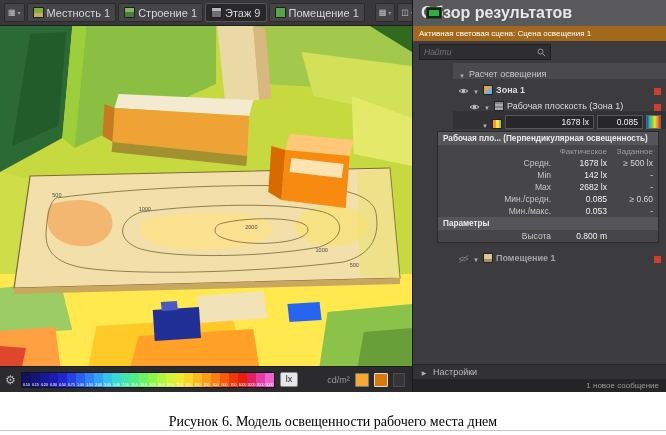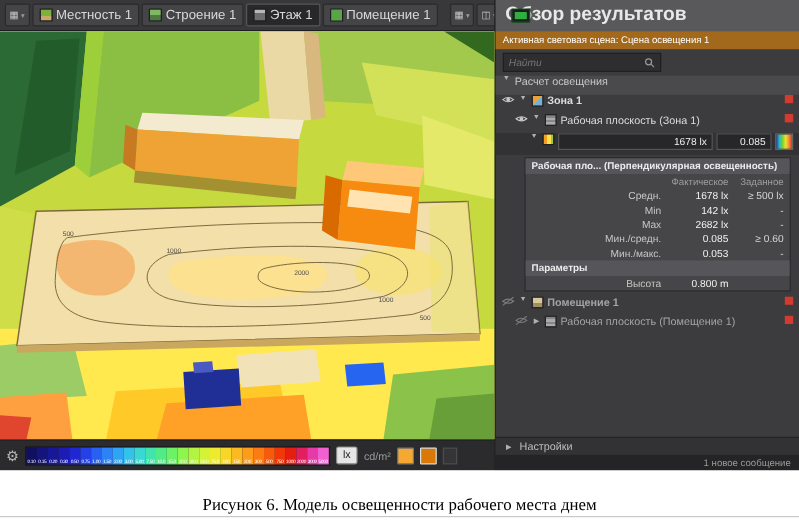--- a/index.html
+++ b/index.html
@@ -31,35 +31,35 @@
   .viewport { flex:1 1 auto; position:relative; background:#c6d93f; overflow:hidden; }
   .viewport svg { display:block; width:100%; height:100%; }
 
   
   .scalebar { flex:0 0 26px; height:26px; background:#2b2b2d; border-top:1px solid #1d1d1f; display:flex; align-items:center; gap:5px; padding:0 5px; }
   .gear { color:#b8b8b8; font-size:12px; line-height:1; }
   .scale-strip { display:flex; height:16px; border:1px solid #151517; }
   .scale-seg { width:9px; height:14px; position:relative; overflow:hidden; }
   .scale-seg span { position:absolute; bottom:0; left:0; width:100%; text-align:center; font-size:4px; color:#fff; line-height:5px; letter-spacing:-0.3px; }
   .unit-lx { background:#e6e6e6; color:#222; font-size:9px; padding:1px 5px; border:1px solid #8a8a8a; border-radius:2px; line-height:11px; }
-  .unit-cdm { color:#9a9a9a; font-size:9px; }
+  .unit-cdm { color:#9a9a9a; font-size:9px;margin-left:24px; }
   .swatch { width:14px; height:14px; border:1px solid #777; border-radius:1px; }
   .swatch-1 { background:#f5a933; }
   .swatch-2 { background:#d97a08; border-color:#ddd; }
   .swatch-dark { width:12px; height:14px; background:#353537; border:1px solid #4c4c4e; }
 
   
   .right-panel { flex:1; display:flex; flex-direction:column; background:#3c3c3e; border-left:1px solid #19191b; min-width:0; }
   .rp-header { flex:0 0 26px; background:#59595c; color:#e8e8e8; font-size:16px; font-weight:bold; display:flex; align-items:center; padding:0 8px; }
   .scene-bar { flex:0 0 15px; background:#a2691c; color:#fff; font-size:8px; display:flex; align-items:center; padding:0 6px; white-space:nowrap; overflow:hidden; }
   .search-row { flex:0 0 22px; display:flex; align-items:center; padding:0 6px; }
   .search-box { height:16px; width:132px; background:#2e2e30; border:1px solid #1f1f21; display:flex; align-items:center; padding:0 4px; gap:20px; }
   .search-box input { flex:1; background:transparent; border:none; outline:none; color:#bbb; font-size:8.5px; font-style:italic; min-width:0; }
 
-  .row { height:16px; display:flex; align-items:flex-start; gap:3px; font-size:9px; color:#dcdcdc; padding:0 5px; overflow:hidden; white-space:nowrap; }
+  .row { height:16px; display:flex; align-items:flex-end; gap:3px; font-size:9px; color:#dcdcdc; padding:0 5px; overflow:hidden; white-space:nowrap;margin-left:40px; }
   .row .spacer { flex:1; }
   .row.calc { background:#4a4a4c; color:#c8c8c8; }
   .row .bold { font-weight:bold; }
   .row.dim { color:#a4a4a4; }
   .expander { font-size:6px; color:#b0b0b0; width:8px; text-align:center; flex:0 0 8px; }
   .t-icon { width:10px; height:10px; border:1px solid #222; flex:0 0 10px; }
   .t-zone { background:linear-gradient(135deg,#e8a33c 50%,#74b0d8 50%); }
   .t-plane { background:repeating-linear-gradient(0deg,#ababab 0 2px,#868686 2px 4px); }
   .t-room { background:linear-gradient(180deg,#d8c89a 60%,#a09060 40%); }
   .t-calcgrid { background:linear-gradient(90deg,#f59f22 0 3px,#ffe24a 3px 6px,#9fc93f 6px 10px); }
@@ -107,21 +107,21 @@
         <div class="tb-btn">
           <span class="tb-icon icon-terrain"></span>
           <span>Местность 1</span>
         </div>
         <div class="tb-btn">
           <span class="tb-icon icon-building"></span>
           <span>Строение 1</span>
         </div>
         <div class="tb-btn active">
           <span class="tb-icon icon-floor"></span>
-          <span>Этаж 1</span>
+          <span>Этаж 9</span>
         </div>
         <div class="tb-btn">
           <span class="tb-icon icon-room-tb"></span>
           <span>Помещение 1</span>
         </div>
         <div class="tb-sep"></div>
         <div class="tb-mini">
           <span>▦</span>
           <span class="tb-arrow">▾</span>
         </div>
@@ -395,31 +395,20 @@
           <path d="M1,4 Q5.5,0.5 10,4 Q5.5,7.5 1,4 Z" fill="none" stroke="#7c7c7c" stroke-width="0.9"></path>
           <line x1="1" y1="7.5" x2="10" y2="0.5" stroke="#7c7c7c" stroke-width="0.9"></line>
         </svg>
         <span class="expander">▼</span>
         <span class="t-icon t-room"></span>
         <span class="bold">Помещение 1</span>
         <span class="spacer"></span>
         <span class="red-sq"></span>
       </div>
 
-      <div class="row dim indent-1">
-        <svg width="11" height="8" viewBox="0 0 11 8">
-          <path d="M1,4 Q5.5,0.5 10,4 Q5.5,7.5 1,4 Z" fill="none" stroke="#7c7c7c" stroke-width="0.9"></path>
-          <line x1="1" y1="7.5" x2="10" y2="0.5" stroke="#7c7c7c" stroke-width="0.9"></line>
-        </svg>
-        <span class="expander">▶</span>
-        <span class="t-icon t-plane"></span>
-        <span>Рабочая плоскость (Помещение 1)</span>
-        <span class="spacer"></span>
-        <span class="red-sq"></span>
-      </div>
 
       <div class="tree-fill"></div>
 
       <div class="settings-bar">
         <span class="expander">▶</span>
         <span>Настройки</span>
       </div>
       <div class="msg-bar">
         <span>1 новое сообщение</span>
       </div>

